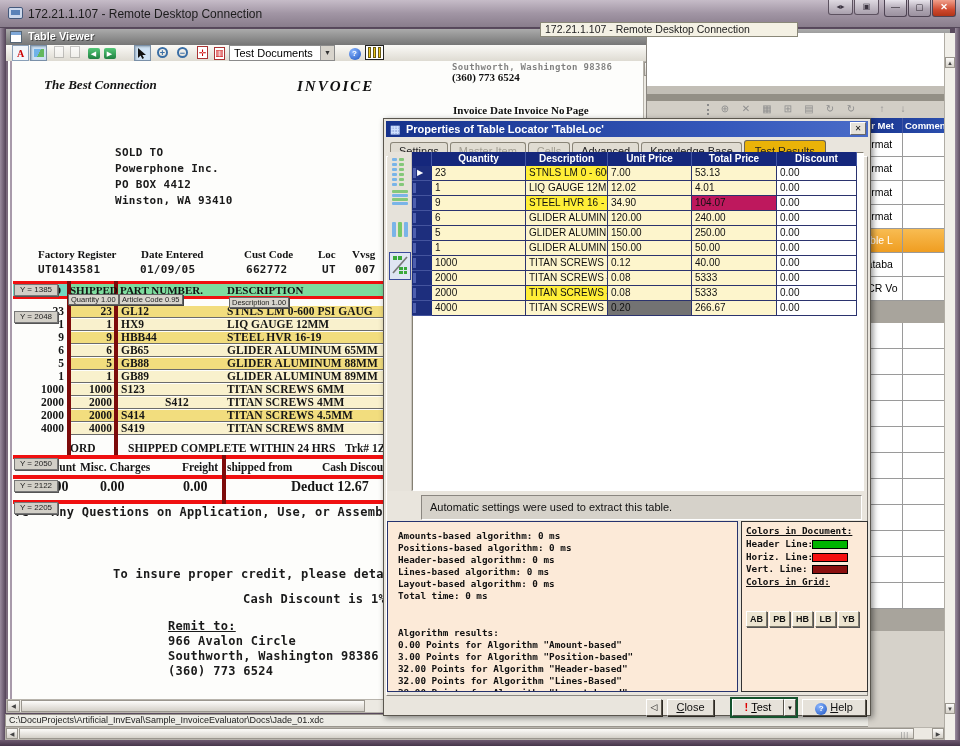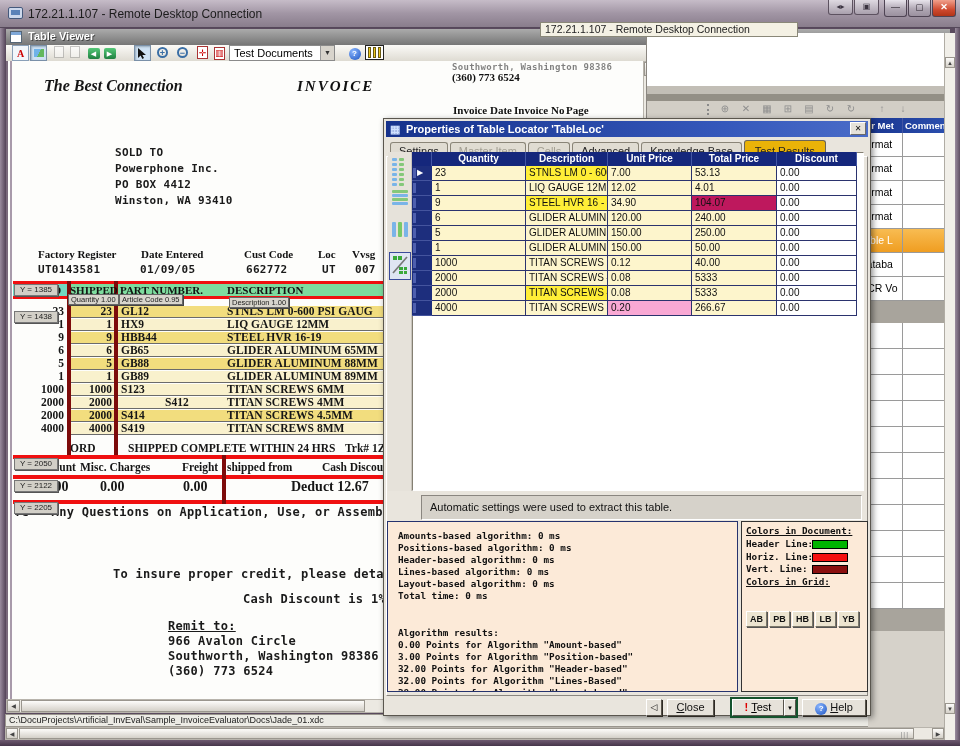--- a/index.html
+++ b/index.html
@@ -148,21 +148,21 @@
         <i></i>
         <i></i>
       </div>
   </div>
 
   <div class="abs" id="doc">
     <div class="scanline" style="left:0;background:#7a6a7c"></div>
     <div class="scanline" style="left:4px;background:#a89aaa"></div>
     <div class="dmono" style="left:446px;top:1px;font-size:9px;opacity:.55;filter:blur(.4px)">Southworth, Washington 98386</div>
     <div class="dserh" style="left:446px;top:10px">(360) 773 6524</div>
-    <div class="dser" style="left:38px;top:16px;font-style:italic;font-size:16px">The Best Connection</div>
+    <div class="dser" style="left:38px;top:16px;font-style:italic;font-size:13px">The Best Connection</div>
     <div class="dserh" style="left:291px;top:17px;font-style:italic;font-size:15px;letter-spacing:2px">INVOICE</div>
     <div id="col-labels">
         <div class="dserh" style="left: 447px; top: 43px;">Invoice Date</div>
         <div class="dserh" style="left: 508px; top: 43px;">Invoice No</div>
         <div class="dserh" style="left: 560px; top: 43px;">Page</div>
       </div>
     <div id="sold-to">
         <div class="dmono" style="left: 109px; top: 85px;">SOLD TO</div>
         <div class="dmono" style="left: 109px; top: 101px;">Powerphone Inc.</div>
         <div class="dmono" style="left: 109px; top: 117px;">PO BOX 4412</div>
@@ -199,21 +199,21 @@
     <div class="redline" style="top:235px"></div>
     <div class="vline" style="left:61px;top:220px;height:174px"></div>
     <div class="vline" style="left:108px;top:220px;height:174px"></div>
     <div id="badges">
         <div class="badge" style="left: 62px; top: 233px;">Quantity 1.00</div>
         <div class="badge" style="left: 113px; top: 233px;">Article Code 0.95</div>
         <div class="badge" style="left: 223px; top: 236px;">Description 1.00</div>
       </div>
     <div id="ymarks">
         <div class="ybox" style="left: 8px; top: 223px;">Y = 1385</div>
-        <div class="ybox" style="left: 8px; top: 250px;">Y = 1438</div>
+        <div class="ybox" style="left: 8px; top: 250px;">Y = 2048</div>
         <div class="ybox" style="left: 8px; top: 397px;">Y = 2050</div>
         <div class="ybox" style="left: 8px; top: 419px;">Y = 2122</div>
         <div class="ybox" style="left: 8px; top: 441px;">Y = 2205</div>
       </div>
     <div id="inv-rows">
         <div class="invrow-bg" style="top: 245px; background: rgb(242, 221, 126);"></div>
         <div class="dser" style="left: 12px; top: 244px; width: 46px; text-align: right;">23</div>
         <div class="dser" style="left: 64px; top: 244px; width: 42px; text-align: right; z-index: 2;">23</div>
         <div class="dser" style="left: 115px; top: 244px;">GL12</div>
         <div class="dser" style="left: 221px; top: 244px;">STNLS LM 0-600 PSI GAUG</div>
@@ -526,21 +526,21 @@
           <div class="gc" style="width: 94px; background: rgb(253, 245, 204);">2000</div>
           <div class="gc" style="width: 82px; background: rgb(255, 238, 55);">TITAN SCREWS 4.</div>
           <div class="gc" style="width: 84px; background: rgb(253, 245, 204);">0.08</div>
           <div class="gc" style="width: 85px; background: rgb(253, 245, 204);">5333</div>
           <div class="gc" style="width: 80px; background: rgb(255, 255, 255);">0.00</div>
         </div>
         <div class="grow">
           <div class="gm"></div>
           <div class="gc" style="width: 94px; background: rgb(253, 245, 204);">4000</div>
           <div class="gc" style="width: 82px; background: rgb(253, 245, 204);">TITAN SCREWS 8</div>
-          <div class="gc" style="width: 84px; background: #f9a8d4;">0.20</div>
+          <div class="gc" style="width: 84px; background: #737373;">0.20</div>
           <div class="gc" style="width: 85px; background: rgb(253, 245, 204);">266.67</div>
           <div class="gc" style="width: 80px; background: rgb(255, 255, 255);">0.00</div>
         </div>
       </div>
     <div class="abs" id="dlg-msg">Automatic settings were used to extract this table.</div>
     <div class="abs" id="dlg-log">
         <pre id="log-pre">Amounts-based algorithm: 0 ms
 Positions-based algorithm: 0 ms
 Header-based algorithm: 0 ms
 Lines-based algorithm: 0 ms

